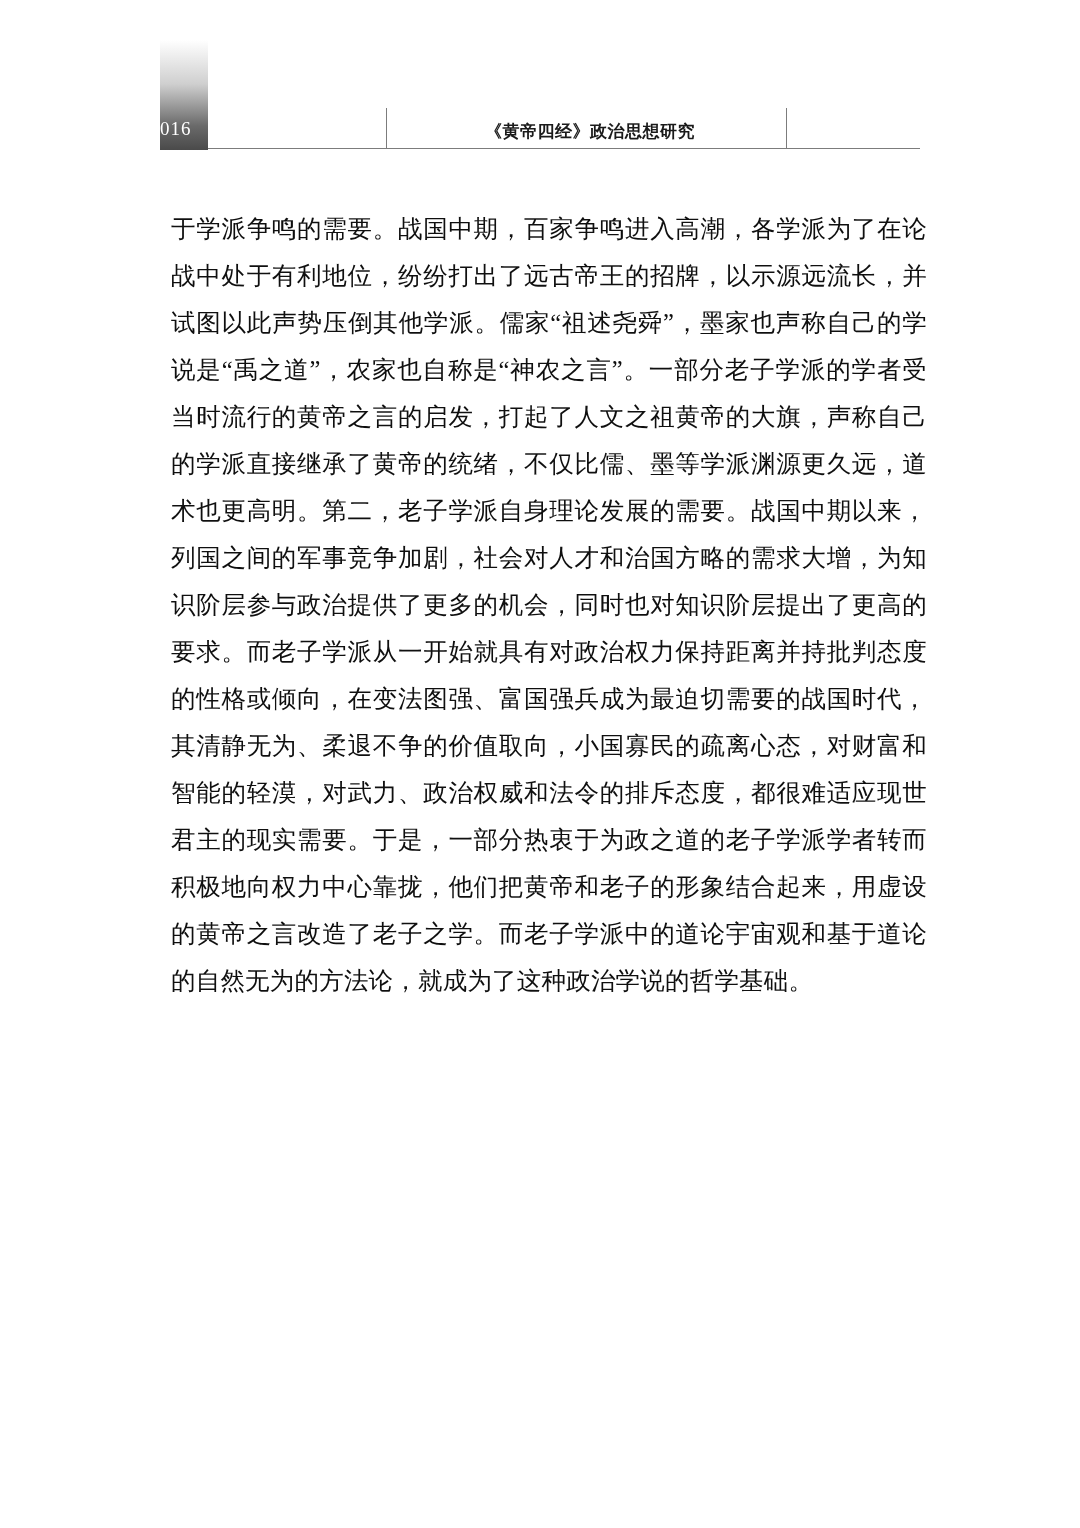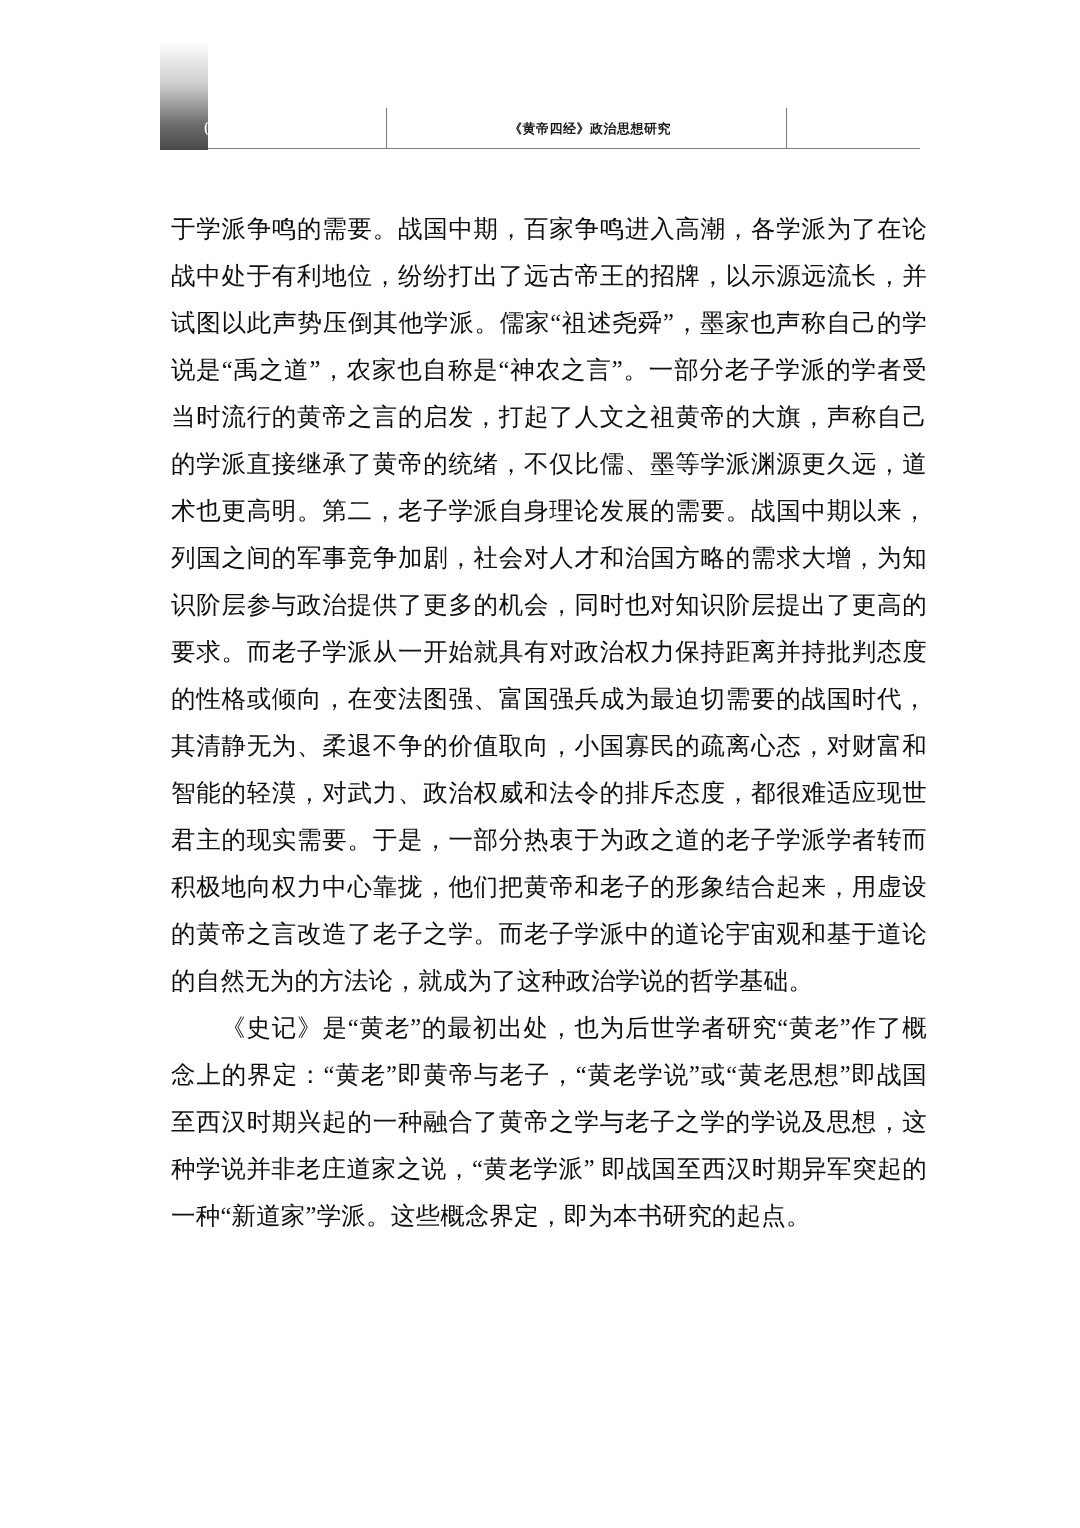--- a/index.html
+++ b/index.html
@@ -35,21 +35,20 @@
   .folio-num {
     position: absolute;
     left: 0;
     top: 78px;
     width: 28px;
     text-align: left;
     color: #ffffff;
     font-size: 19px;
     letter-spacing: 1px;
     font-family: "Liberation Serif", "DejaVu Serif", serif;
-    margin-left: 44px;
   }
   .header-rule {
     position: absolute;
     left: 48px;
     top: 108px;
     width: 712px;
     height: 1px;
     background: #7c7c7c;
   }
   .header-tick-1 {
@@ -67,21 +66,21 @@
     width: 1px;
     height: 41px;
     background: #7c7c7c;
   }
   .running-title {
     position: absolute;
     left: 236px;
     top: 80px;
     width: 388px;
     text-align: center;
-    font-size: 13px;
+    font-size: 17px;
     color: #1a1a1a;
     font-weight: bold;
     letter-spacing: 0.5px;
   }
 
   
   .body-text {
     position: absolute;
     left: 155px;
     top: 205px;
@@ -109,16 +108,15 @@
     <div class="folio-block"></div>
     <div class="folio-num">016</div>
     <div class="header-tick-1"></div>
     <div class="header-tick-2"></div>
     <div class="header-rule"></div>
     <div class="running-title">《黄帝四经》政治思想研究</div>
   </div>
 
   <div class="body-text">
     <p class="para">于学派争鸣的需要。战国中期，百家争鸣进入高潮，各学派为了在论战中处于有利地位，纷纷打出了远古帝王的招牌，以示源远流长，并试图以此声势压倒其他学派。儒家“祖述尧舜”，墨家也声称自己的学说是“禹之道”，农家也自称是“神农之言”。一部分老子学派的学者受当时流行的黄帝之言的启发，打起了人文之祖黄帝的大旗，声称自己的学派直接继承了黄帝的统绪，不仅比儒、墨等学派渊源更久远，道术也更高明。第二，老子学派自身理论发展的需要。战国中期以来，列国之间的军事竞争加剧，社会对人才和治国方略的需求大增，为知识阶层参与政治提供了更多的机会，同时也对知识阶层提出了更高的要求。而老子学派从一开始就具有对政治权力保持距离并持批判态度的性格或倾向，在变法图强、富国强兵成为最迫切需要的战国时代，其清静无为、柔退不争的价值取向，小国寡民的疏离心态，对财富和智能的轻漠，对武力、政治权威和法令的排斥态度，都很难适应现世君主的现实需要。于是，一部分热衷于为政之道的老子学派学者转而积极地向权力中心靠拢，他们把黄帝和老子的形象结合起来，用虚设的黄帝之言改造了老子之学。而老子学派中的道论宇宙观和基于道论的自然无为的方法论，就成为了这种政治学说的哲学基础。</p>
-    <p class="para indent">《史记》是“黄老”的最初出处，也为后世学者研究“黄老”作了概念上的界定：“黄老”即黄帝与老子，“黄老学说”或“黄老思想”即战国至西汉时期兴起的一种融合了黄帝之学与老子之学的学说及思想，这种学说并非老庄道家之说，“黄老学派” 即战国至西汉时期异军突起的一种“新道家”学派。这些概念界定，即为本书研究的起点。</p>
   </div>
 
 </div>
 
 </body></html>

